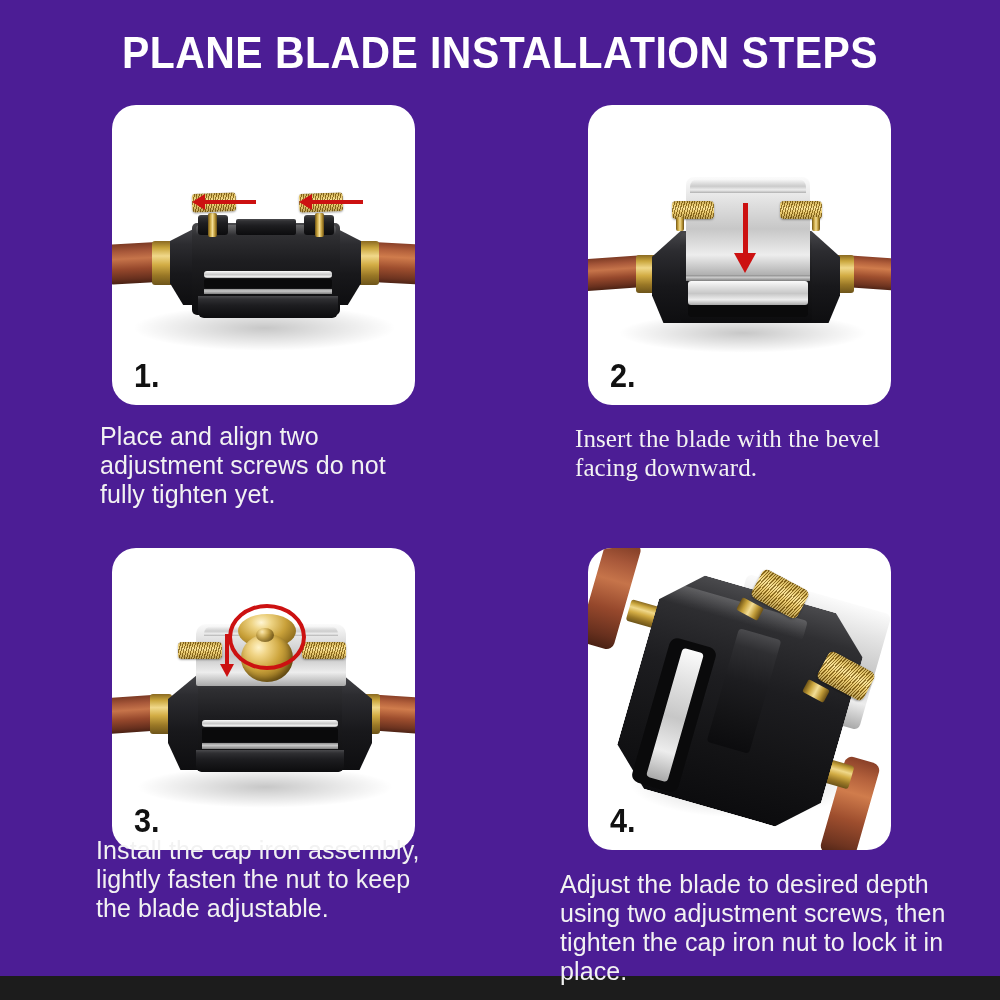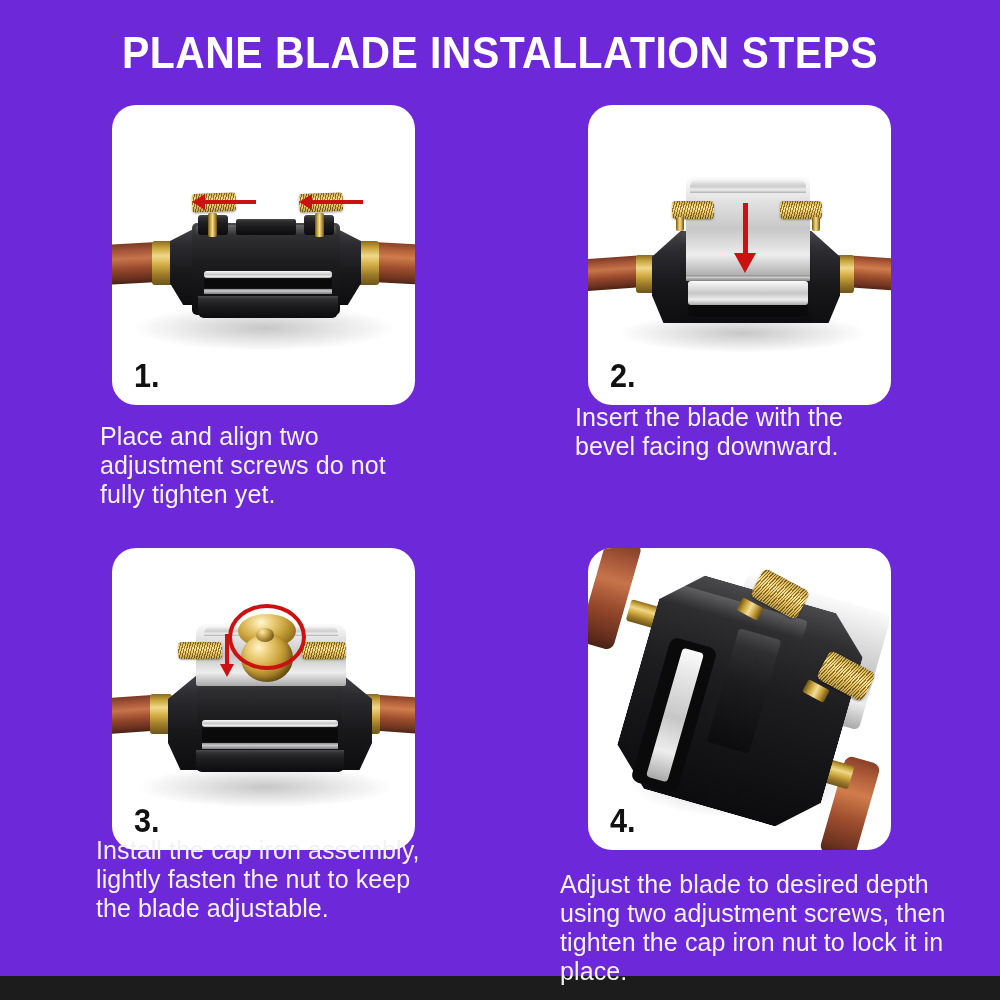--- a/index.html
+++ b/index.html
@@ -5,21 +5,21 @@
   * { margin:0; padding:0; box-sizing:border-box; }
   html, body {
     width:1000px; height:1000px;
     background:#1c1c1c;
     font-family:"Liberation Sans", sans-serif;
     overflow:hidden;
   }
   #infographic {
     position:relative;
     width:1000px; height:976px;
-    background:#6d28d9;
+    background:#4c1d95;
   }
 
   
   .title {
     position:absolute;
     top:28px; left:0; width:1000px;
     text-align:center;
     color:#ffffff;
     font-family:"Liberation Sans", sans-serif;
     font-weight:bold;
@@ -58,21 +58,21 @@
     font-size:34px;
     transform:scaleX(0.9);
     transform-origin:left bottom;
     z-index:40;
   }
 
   
   #step-1 .panel { left:112px; top:105px; width:303px; height:300px; }
   #step-1 .caption { left:100px; top:422px; width:330px; }
   #step-2 .panel { left:588px; top:105px; width:303px; height:300px; }
-  #step-2 .caption { left:575px; top:403px; width:330px; }
+  #step-2 .caption { left:575px; top:424px; width:330px;font-family:Liberation Serif, serif; }
   #step-3 .panel { left:112px; top:548px; width:303px; height:302px; }
   #step-3 .caption { left:96px; top:836px; width:340px; }
   #step-4 .panel { left:588px; top:548px; width:303px; height:302px; }
   #step-4 .caption { left:560px; top:870px; width:390px; }
 
   
   .scene { position:absolute; inset:0; }
 
   
   .handle {

